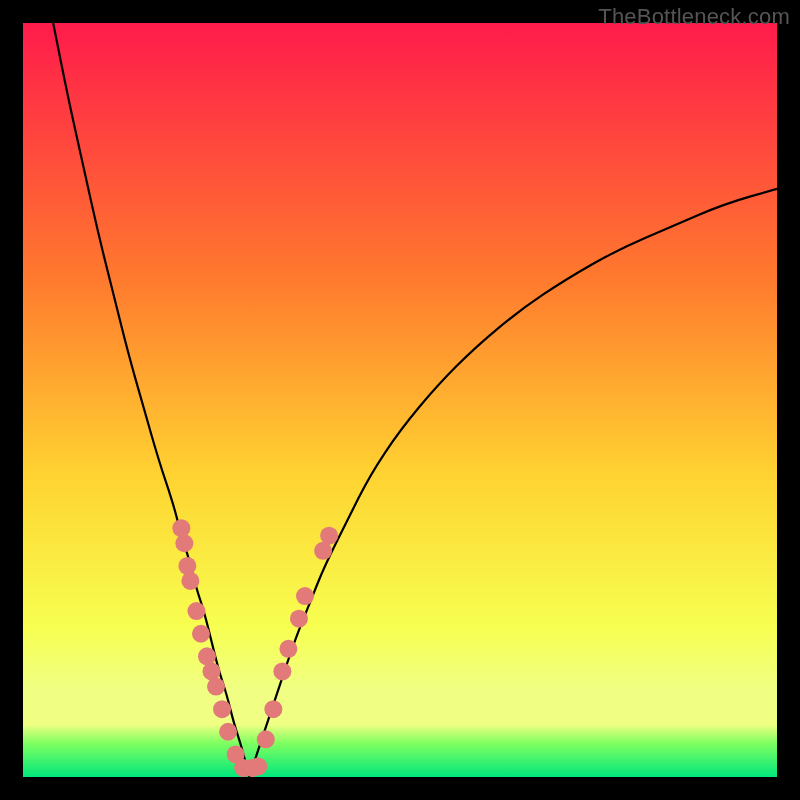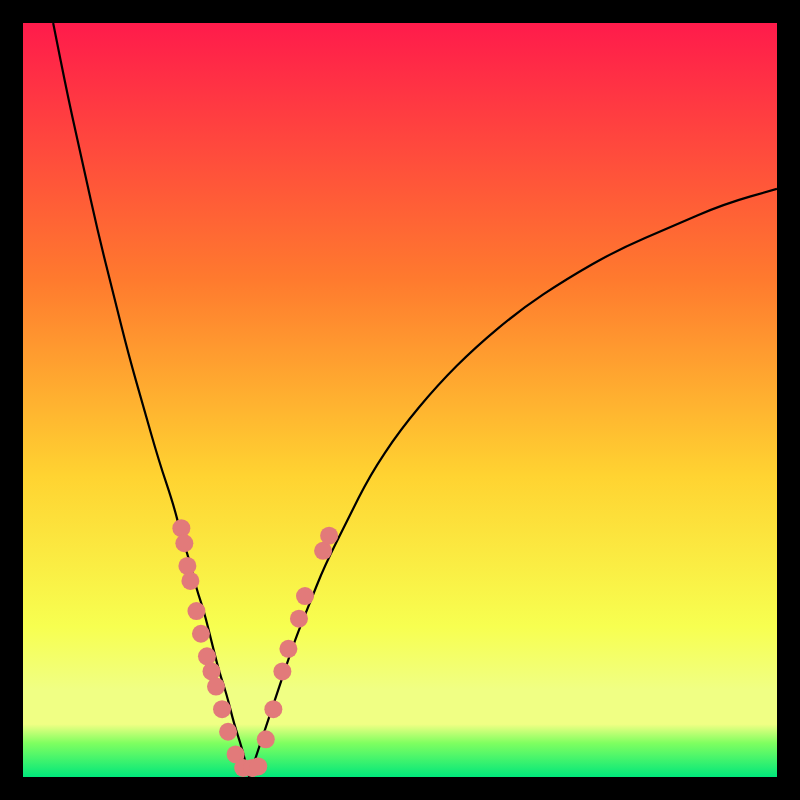--- a/index.html
+++ b/index.html
@@ -43,20 +43,21 @@
     top: 0;
     width: 754px;
     height: 754px;
     display: block;
   }
 </style>
 </head>
 <body>
 
 <div class="stage">
+  <div class="watermark">TheBottleneck.com</div>
 
   <div class="plot">
     <svg id="chart-svg" viewBox="0 0 754 754" preserveAspectRatio="none">
       <defs>
         <linearGradient id="bg-grad" x1="0" y1="0" x2="0" y2="1">
             <stop offset="0.00%" stop-color="#ff1b4b"></stop>
             <stop offset="34.00%" stop-color="#ff7a2e"></stop>
             <stop offset="60.00%" stop-color="#ffd331"></stop>
             <stop offset="80.00%" stop-color="#f7ff50"></stop>
             <stop offset="88.50%" stop-color="#f0ff84"></stop>

